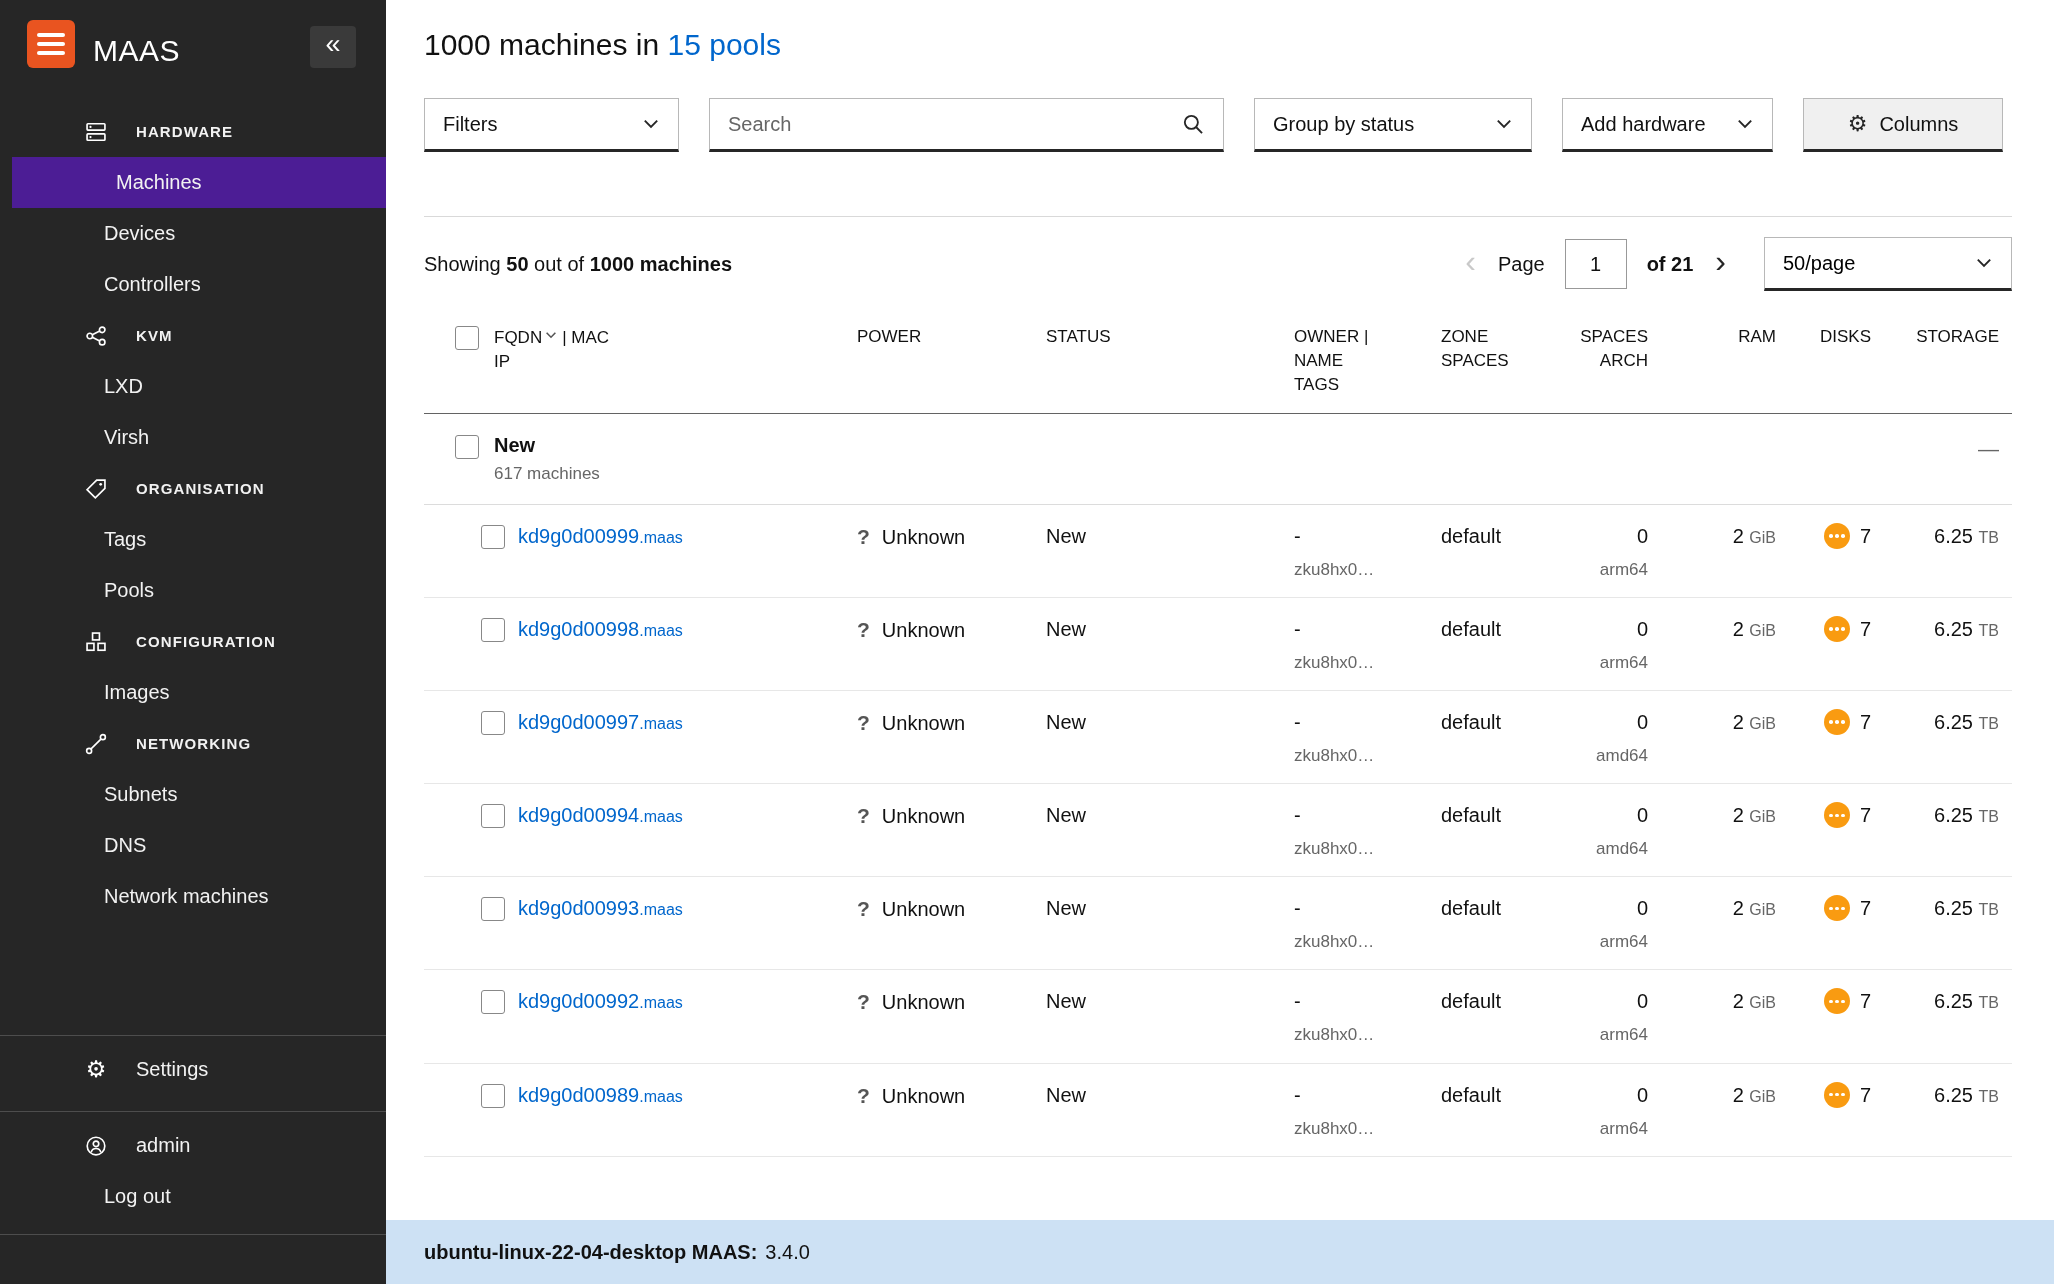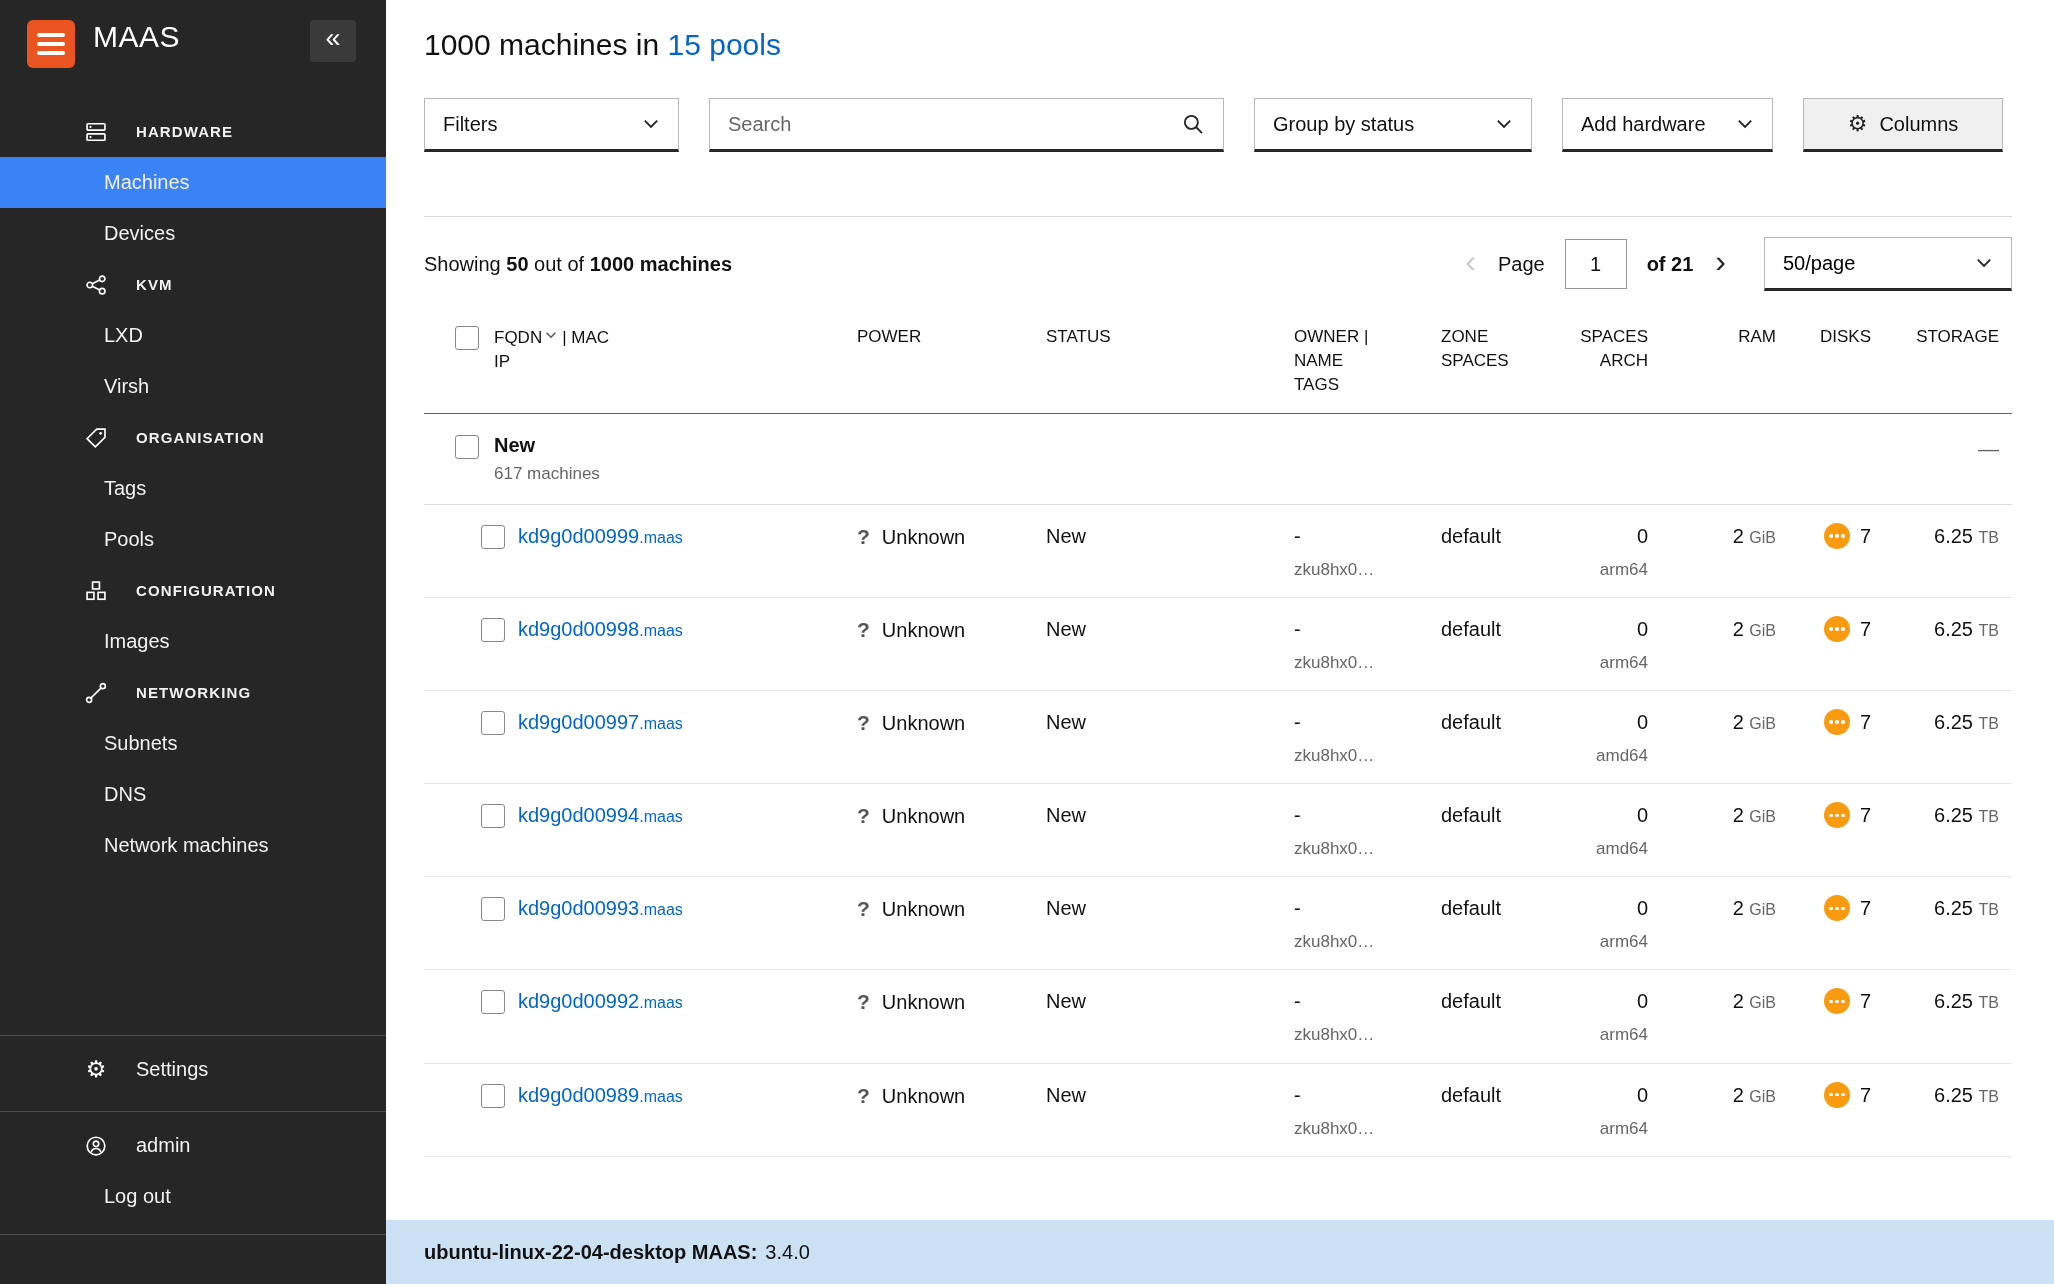--- a/index.html
+++ b/index.html
@@ -8,32 +8,32 @@
     --badge:#F99B11;
     --footerbar:#CDE1F4;
   }
   *{margin:0;padding:0;box-sizing:border-box;}
   html,body{width:2054px;height:1284px;}
   body{font-family:"Liberation Sans",sans-serif;color:#111;background:#fff;display:flex;overflow:hidden;}
   button{font-family:inherit;}
 
   
   .sidebar{width:386px;background:#262626;color:#f2f2f2;display:flex;flex-direction:column;flex-shrink:0;}
-  .side-header{display:flex;align-items:flex-start;padding:20px 30px 14px 27px;}
+  .side-header{display:flex;align-items:flex-end;padding:20px 30px 14px 27px;}
   .logo{width:48px;height:48px;background:var(--brand);border-radius:6px;display:flex;flex-direction:column;justify-content:center;gap:5px;padding:0 10px;flex-shrink:0;}
   .logo i{display:block;height:4px;background:#fff;border-radius:2px;width:100%;}
   .brand{font-size:30px;letter-spacing:.5px;margin-left:18px;color:#fff;}
   .collapse-btn{margin-left:auto;width:46px;height:42px;background:#3a3a3a;border:none;border-radius:4px;color:#fff;font-size:27px;line-height:1;cursor:pointer;padding-bottom:6px;}
   .side-nav{margin-top:24px;}
   .srow{height:51px;display:flex;align-items:center;padding-left:84px;font-size:20px;color:#f2f2f2;cursor:pointer;}
   .sicon{width:24px;height:24px;margin-right:28px;display:inline-flex;align-items:center;justify-content:center;flex-shrink:0;}
   .sicon svg{width:22px;height:22px;display:block;}
   .shead{font-size:15px;font-weight:700;letter-spacing:1.1px;}
   .sitem{padding-left:104px;}
-  .sitem.active{background:#3b82f6;}
+  .sitem.active{background:#4c1d95;margin-left:12px;}
   .sdivider{border-top:1px solid #4d4d4d;margin:16px 0 8px;}
   .side-bottom{margin-top:auto;}
   .side-foot{height:50px;border-top:1px solid #4d4d4d;margin-top:12px;}
   .gear-glyph{font-size:23px;color:#fff;line-height:1;}
 
   
   .main{flex:1;display:flex;flex-direction:column;min-width:0;}
   .content{flex:1;padding:0 42px 0 38px;overflow:hidden;}
   .page-title{margin-top:28px;font-size:30px;font-weight:400;color:#111;}
   .page-title a{color:var(--link);text-decoration:none;cursor:pointer;}
@@ -119,20 +119,23 @@
           </svg>
       </span>
       <span>HARDWARE</span>
     </div>
     <div class="srow sitem active">
         <span>Machines</span>
       </div>
     <div class="srow sitem">
         <span>Devices</span>
       </div>
+    <div class="srow sitem">
+        <span>Controllers</span>
+      </div>
 
     <div class="srow shead">
       <span class="sicon">
         <svg viewBox="0 0 16 16">
             <g fill="none" stroke="#fff" stroke-width="1.2">
               <circle cx="3.5" cy="8" r="2"></circle>
               <circle cx="12.5" cy="3.5" r="2"></circle>
               <circle cx="12.5" cy="12.5" r="2"></circle>
               <path d="M5.3 7.1 L10.7 4.3 M5.3 8.9 L10.7 11.7"></path>
             </g>

